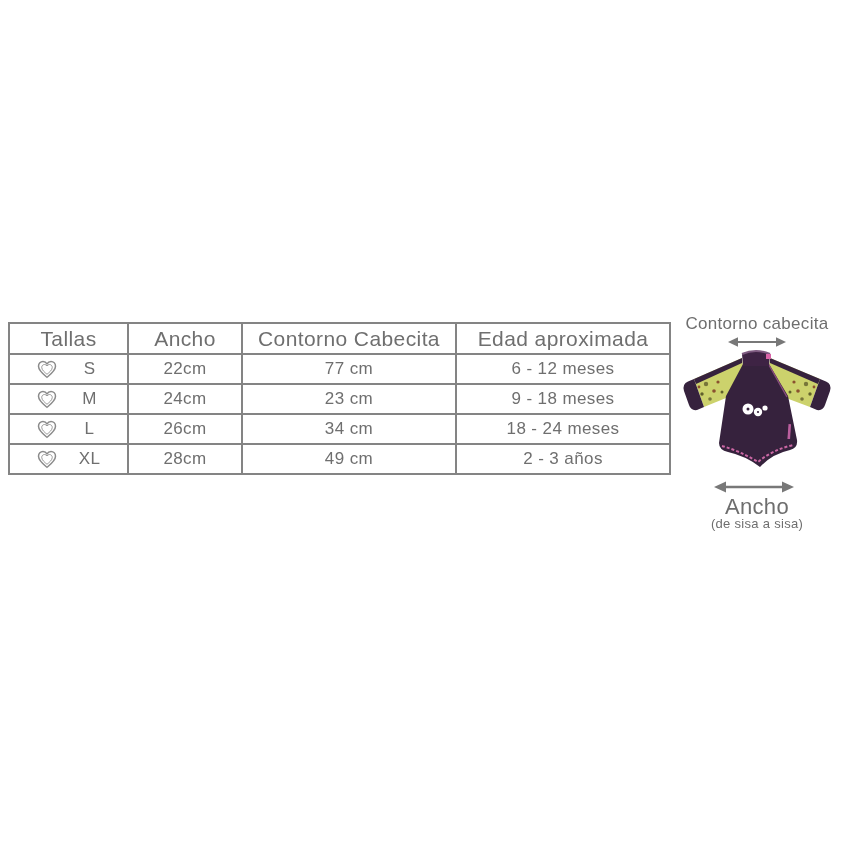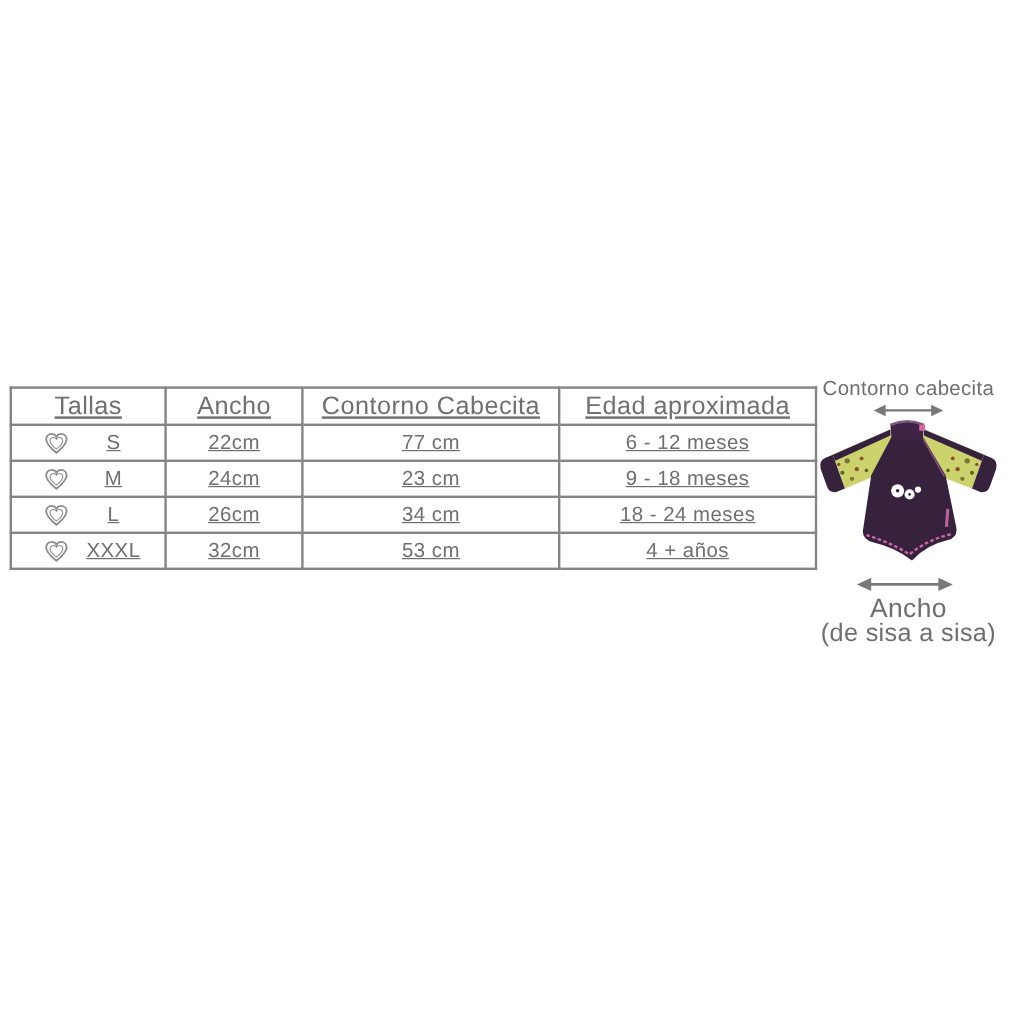--- a/index.html
+++ b/index.html
@@ -5,42 +5,41 @@
   html,body{margin:0;padding:0;background:#ffffff;}
   .canvas{
     position:relative;width:851px;height:851px;background:#ffffff;overflow:hidden;
     font-family:"Liberation Sans", sans-serif;
   }
   
   table.size-table{
     position:absolute;left:8px;top:322px;
     border-collapse:collapse;table-layout:fixed;
     color:#6f6f6f;
-    text-decoration:underline;
   }
   .size-table th,.size-table td{
     border:2px solid #848484;text-align:center;vertical-align:middle;
     font-weight:normal;letter-spacing:.4px;
   }
   .size-table th{height:29px;font-size:21px;padding:0 2px;}
   .size-table td{height:28px;font-size:17px;padding:0 2px;}
   .col-tallas{width:113px;}
   .col-ancho{width:108px;}
   .col-contorno{width:208px;}
   .col-edad{width:208px;margin-top:24px;}
   .size-flex{display:flex;align-items:center;padding-left:22px;gap:12px;}
   .size-flex .heart{flex:0 0 auto;display:block;width:26px;height:24px;}
   .size-flex .size-label{flex:1;text-align:center;padding-right:18px;font-size:17px;}
   
   .diagram-label{
     position:absolute;color:#6e6e6e;text-align:center;letter-spacing:.3px;
   }
   .lbl-contorno{left:672px;top:314px;width:170px;font-size:17px;}
   .lbl-ancho{left:672px;top:494px;width:170px;font-size:22px;}
-  .lbl-sisa{left:662px;top:516px;width:190px;font-size:21px;}
+  .lbl-sisa{left:662px;top:516px;width:190px;font-size:13px;}
   .arrow-svg{position:absolute;display:block;}
   .arrow-top{left:728px;top:336px;}
   .arrow-bottom{left:714px;top:480px;}
   .shirt-svg{position:absolute;left:680px;top:346px;display:block;}
 </style>
 </head>
 <body>
 
 <div class="canvas">
 
@@ -93,36 +92,36 @@
               <path stroke-width="1.4" transform="translate(4.56,4.71) scale(0.62)" d="M12 20.3C8.8 17.6 3.5 13.5 3.5 9.2 3.5 6.4 5.6 4.5 8 4.5c1.6 0 3.1.9 4 2.4.9-1.5 2.4-2.4 4-2.4 2.4 0 4.5 1.9 4.5 4.7 0 4.3-5.3 8.4-8.5 11.1Z"></path>
             </svg>
             <span class="size-label">L</span>
           </div>
         </td>
         <td>26cm</td>
         <td>34 cm</td>
         <td>18 - 24 meses</td>
       </tr>
 
-
-
       <tr>
         <td>
           <div class="size-flex">
             <svg class="heart" viewBox="0 0 24 24" fill="none" stroke="#8b8b8b">
               <path stroke-width="1.5" d="M12 20.3C8.8 17.6 3.5 13.5 3.5 9.2 3.5 6.4 5.6 4.5 8 4.5c1.6 0 3.1.9 4 2.4.9-1.5 2.4-2.4 4-2.4 2.4 0 4.5 1.9 4.5 4.7 0 4.3-5.3 8.4-8.5 11.1Z"></path>
               <path stroke-width="1.4" transform="translate(4.56,4.71) scale(0.62)" d="M12 20.3C8.8 17.6 3.5 13.5 3.5 9.2 3.5 6.4 5.6 4.5 8 4.5c1.6 0 3.1.9 4 2.4.9-1.5 2.4-2.4 4-2.4 2.4 0 4.5 1.9 4.5 4.7 0 4.3-5.3 8.4-8.5 11.1Z"></path>
             </svg>
-            <span class="size-label">XXXL</span>
+            <span class="size-label">XL</span>
           </div>
         </td>
-        <td>32cm</td>
-        <td>53 cm</td>
-        <td>4 + años</td>
+        <td>28cm</td>
+        <td>49 cm</td>
+        <td>2 - 3 años</td>
       </tr>
+
+
 
     </tbody>
   </table>
 
   <div class="diagram-label lbl-contorno">Contorno cabecita</div>
 
   <svg class="arrow-svg arrow-top" width="58" height="12" viewBox="0 0 58 12">
     <line x1="8" y1="6" x2="50" y2="6" stroke="#787878" stroke-width="2"></line>
     <polygon points="0,6 10,1.2 10,10.8" fill="#787878"></polygon>
     <polygon points="58,6 48,1.2 48,10.8" fill="#787878"></polygon>

